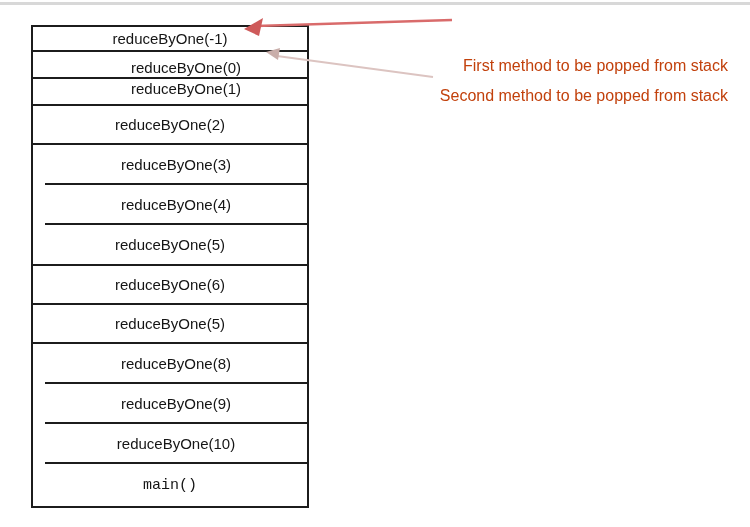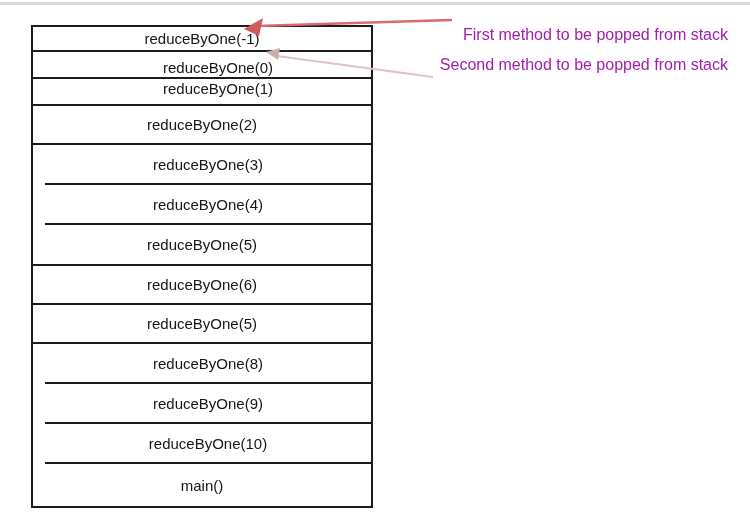--- a/index.html
+++ b/index.html
@@ -13,21 +13,21 @@
   }
   .top-rule {
     position: absolute;
     left: 0; top: 2px;
     width: 750px; height: 3px;
     background: #d8d8d8;
   }
   .stack {
     position: absolute;
     left: 31px; top: 25px;
-    width: 342px;
+    width: 278px;
     border: 2px solid #1c1c1c;
     box-sizing: border-box;
     background: #ffffff;
   }
   .frame {
     box-sizing: border-box;
     border-bottom: 2px solid #1c1c1c;
     display: flex;
     align-items: center;
     justify-content: center;
@@ -36,29 +36,30 @@
     white-space: nowrap;
   }
   .frame:last-child { border-bottom: none; }
   .frame.v-bottom { align-items: flex-end; padding-bottom: 1px; }
   .frame.v-top    { align-items: flex-start; padding-top: 1px; }
   .h25 { height: 25px; }
   .h27 { height: 27px; padding-left: 32px; }
   .h39 { height: 39px; }
   .h40 { height: 40px; margin-left: 12px; }
   .h41 { height: 41px; }
-  .h42 { height: 42px; }
+  .h42 { height: 42px; font-family: Liberation Mono, monospace; }
   .ann {
     position: absolute;
     right: 22px;
     text-align: right;
     font-size: 16px;
     line-height: 19px;
-    color: #a21caf;
+    color: #c2410c;
     white-space: nowrap;
+    margin-top: 31px;
   }
   .ann-first  { top: 25px; }
   .ann-second { top: 55px; }
   .arrows {
     position: absolute;
     left: 0; top: 0;
     width: 750px; height: 527px;
     pointer-events: none;
   }
 </style>

